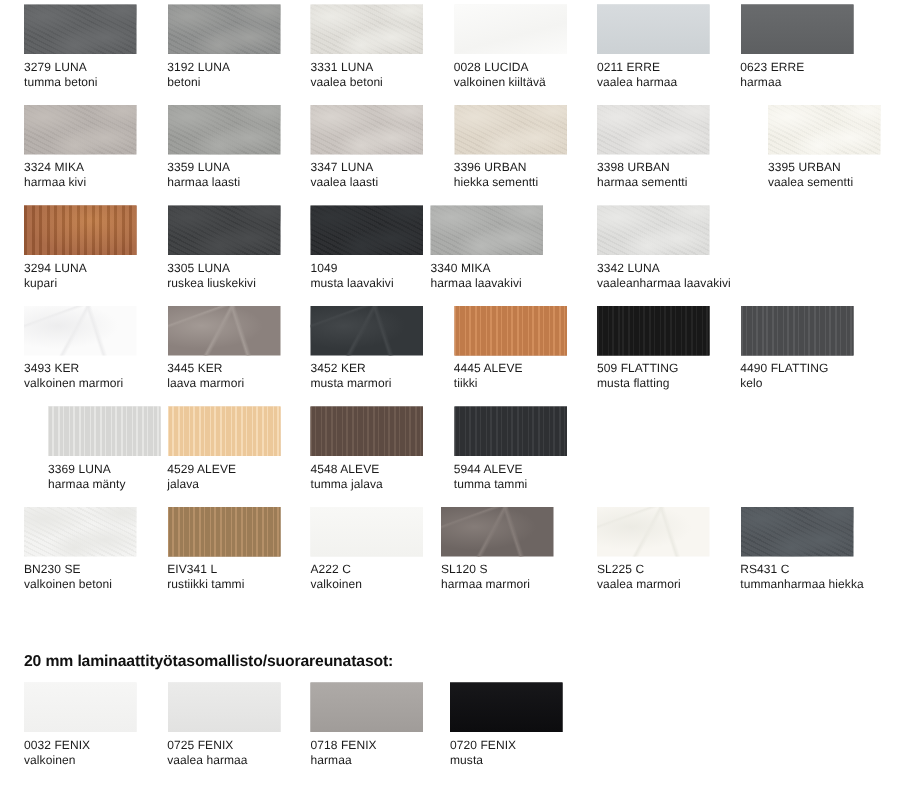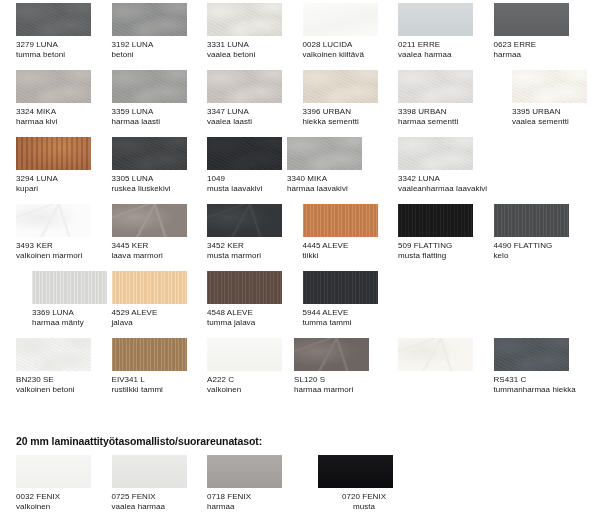--- a/index.html
+++ b/index.html
@@ -181,20 +181,21 @@
         <div class="cell" style="left: 191px;">
           <div class="sw" style="background-color:#f2f2ef;background-image:linear-gradient(180deg, #f8f8f6 0%, #f2f2ef 100%);"></div>
           <div class="lbl"><span>A222 C</span><span class="l2">valkoinen</span></div>
         </div>
         <div class="cell" style="left: 278px;">
           <div class="sw" style="background-color:#6d6562;background-image:linear-gradient(118deg, rgba(255,255,255,0) 44%, #857c78 46%, rgba(255,255,255,0) 49%),linear-gradient(72deg, rgba(255,255,255,0) 60%, #857c78 62%, rgba(255,255,255,0) 65%),linear-gradient(160deg, rgba(255,255,255,0) 20%, #857c78 22%, rgba(255,255,255,0) 25%),radial-gradient(ellipse at 30% 40%, #857c78 0%, rgba(255,255,255,0) 55%);"></div>
           <div class="lbl"><span>SL120 S</span><span class="l2">harmaa marmori</span></div>
         </div>
         <div class="cell" style="left: 382px;">
           <div class="sw" style="background-color:#f8f6f1;background-image:linear-gradient(118deg, rgba(255,255,255,0) 44%, #ecebe4 46%, rgba(255,255,255,0) 49%),linear-gradient(72deg, rgba(255,255,255,0) 60%, #ecebe4 62%, rgba(255,255,255,0) 65%),linear-gradient(160deg, rgba(255,255,255,0) 20%, #ecebe4 22%, rgba(255,255,255,0) 25%),radial-gradient(ellipse at 30% 40%, #ecebe4 0%, rgba(255,255,255,0) 55%);"></div>
+          <div class="lbl"><span>SL225 C</span><span class="l2">vaalea marmori</span></div>
         </div>
         <div class="cell" style="left: 477.5px;">
           <div class="sw" style="background-color:#4d5257;background-image:radial-gradient(ellipse at 18% 24%, #5a6065 0%, rgba(255,255,255,0) 38%),radial-gradient(ellipse at 72% 66%, #5a6065 0%, rgba(255,255,255,0) 34%),radial-gradient(ellipse at 45% 82%, #5a6065 0%, rgba(255,255,255,0) 30%),radial-gradient(ellipse at 88% 12%, #5a6065 0%, rgba(255,255,255,0) 28%),repeating-linear-gradient(27deg, rgba(0,0,0,0.035) 0px, rgba(0,0,0,0.035) 1px, rgba(255,255,255,0.04) 1px, rgba(255,255,255,0.04) 3px);"></div>
           <div class="lbl"><span>RS431 C</span><span class="l2">tummanharmaa hiekka</span></div>
         </div>
       </div>
     </div>
   <div class="section-head" id="fenix-heading" style="top: 435px;">20 mm laminaattityötasomallisto/suorareunatasot:</div>
   <div class="grid" id="grid-fenix" style="top: 455px;">
       <div class="row">
@@ -203,19 +204,19 @@
           <div class="lbl"><span>0032 FENIX</span><span class="l2">valkoinen</span></div>
         </div>
         <div class="cell" style="left: 95.5px;">
           <div class="sw" style="background-color:#e2e2e1;background-image:linear-gradient(180deg, #ebebea 0%, #e2e2e1 100%);"></div>
           <div class="lbl"><span>0725 FENIX</span><span class="l2">vaalea harmaa</span></div>
         </div>
         <div class="cell" style="left: 191px;">
           <div class="sw" style="background-color:#a09c99;background-image:linear-gradient(180deg, #aeaaa7 0%, #a09c99 100%);"></div>
           <div class="lbl"><span>0718 FENIX</span><span class="l2">harmaa</span></div>
         </div>
-        <div class="cell" style="left: 302px; text-align: center;">
+        <div class="cell" style="left: 284px;">
           <div class="sw" style="background-color:#0c0c0e;background-image:linear-gradient(180deg, #17171a 0%, #0c0c0e 100%);"></div>
           <div class="lbl"><span>0720 FENIX</span><span class="l2">musta</span></div>
         </div>
       </div>
     </div>
 </div>
 
 </body></html>

